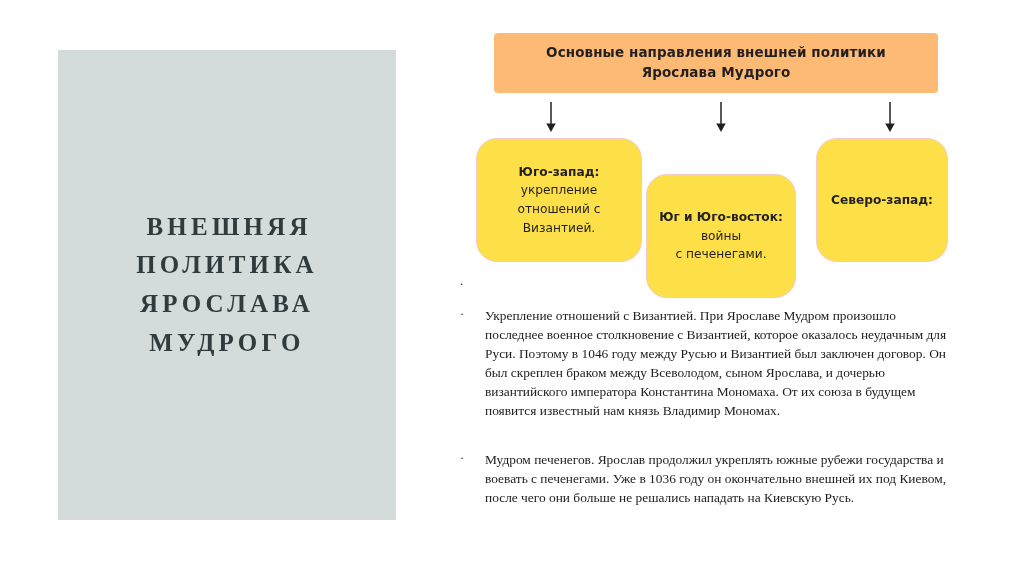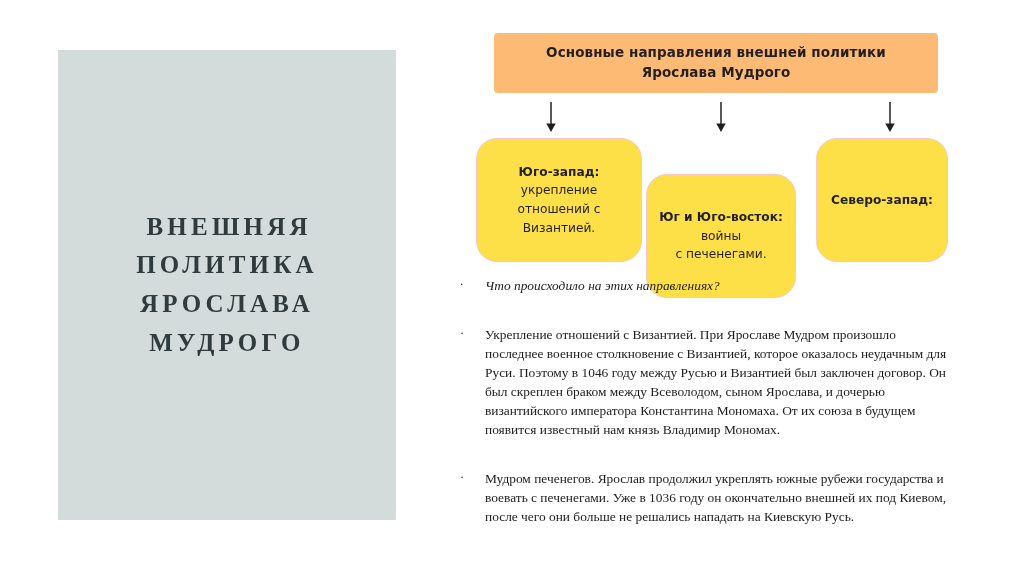--- a/index.html
+++ b/index.html
@@ -186,21 +186,20 @@
   <div class="dir-box" id="box-2">
     <div class="box-text"><b>Северо-запад:</b><br></div>
   </div>
 
 </div>
 
 <div id="body-text">
 
   <div class="para intro">
     <span class="bullet">·</span>
-    <span>Что происходило на этих направлениях?</span>
   </div>
 
   <div class="para topic">
     <span class="bullet">·</span>
     <b>Укрепление отношений с Византией</b><span>. При Ярославе Мудром произошло последнее военное столкновение с Византией, которое оказалось неудачным для Руси. Поэтому в 1046 году между Русью и Византией был </span><b>заключен договор</b><span>. Он был скреплен браком между Всеволодом, сыном Ярослава, и дочерью византийского императора Константина Мономаха. От их союза в будущем появится известный нам князь Владимир Мономах.</span>
   </div>
 
   <div class="para topic">
     <span class="bullet">·</span>
     <b>Мудром печенегов</b><span>. Ярослав продолжил укреплять южные рубежи государства и воевать с печенегами. Уже в 1036 году он окончательно </span><b>внешней их под Киевом</b><span>, после чего они больше не решались нападать на Киевскую Русь.</span>

